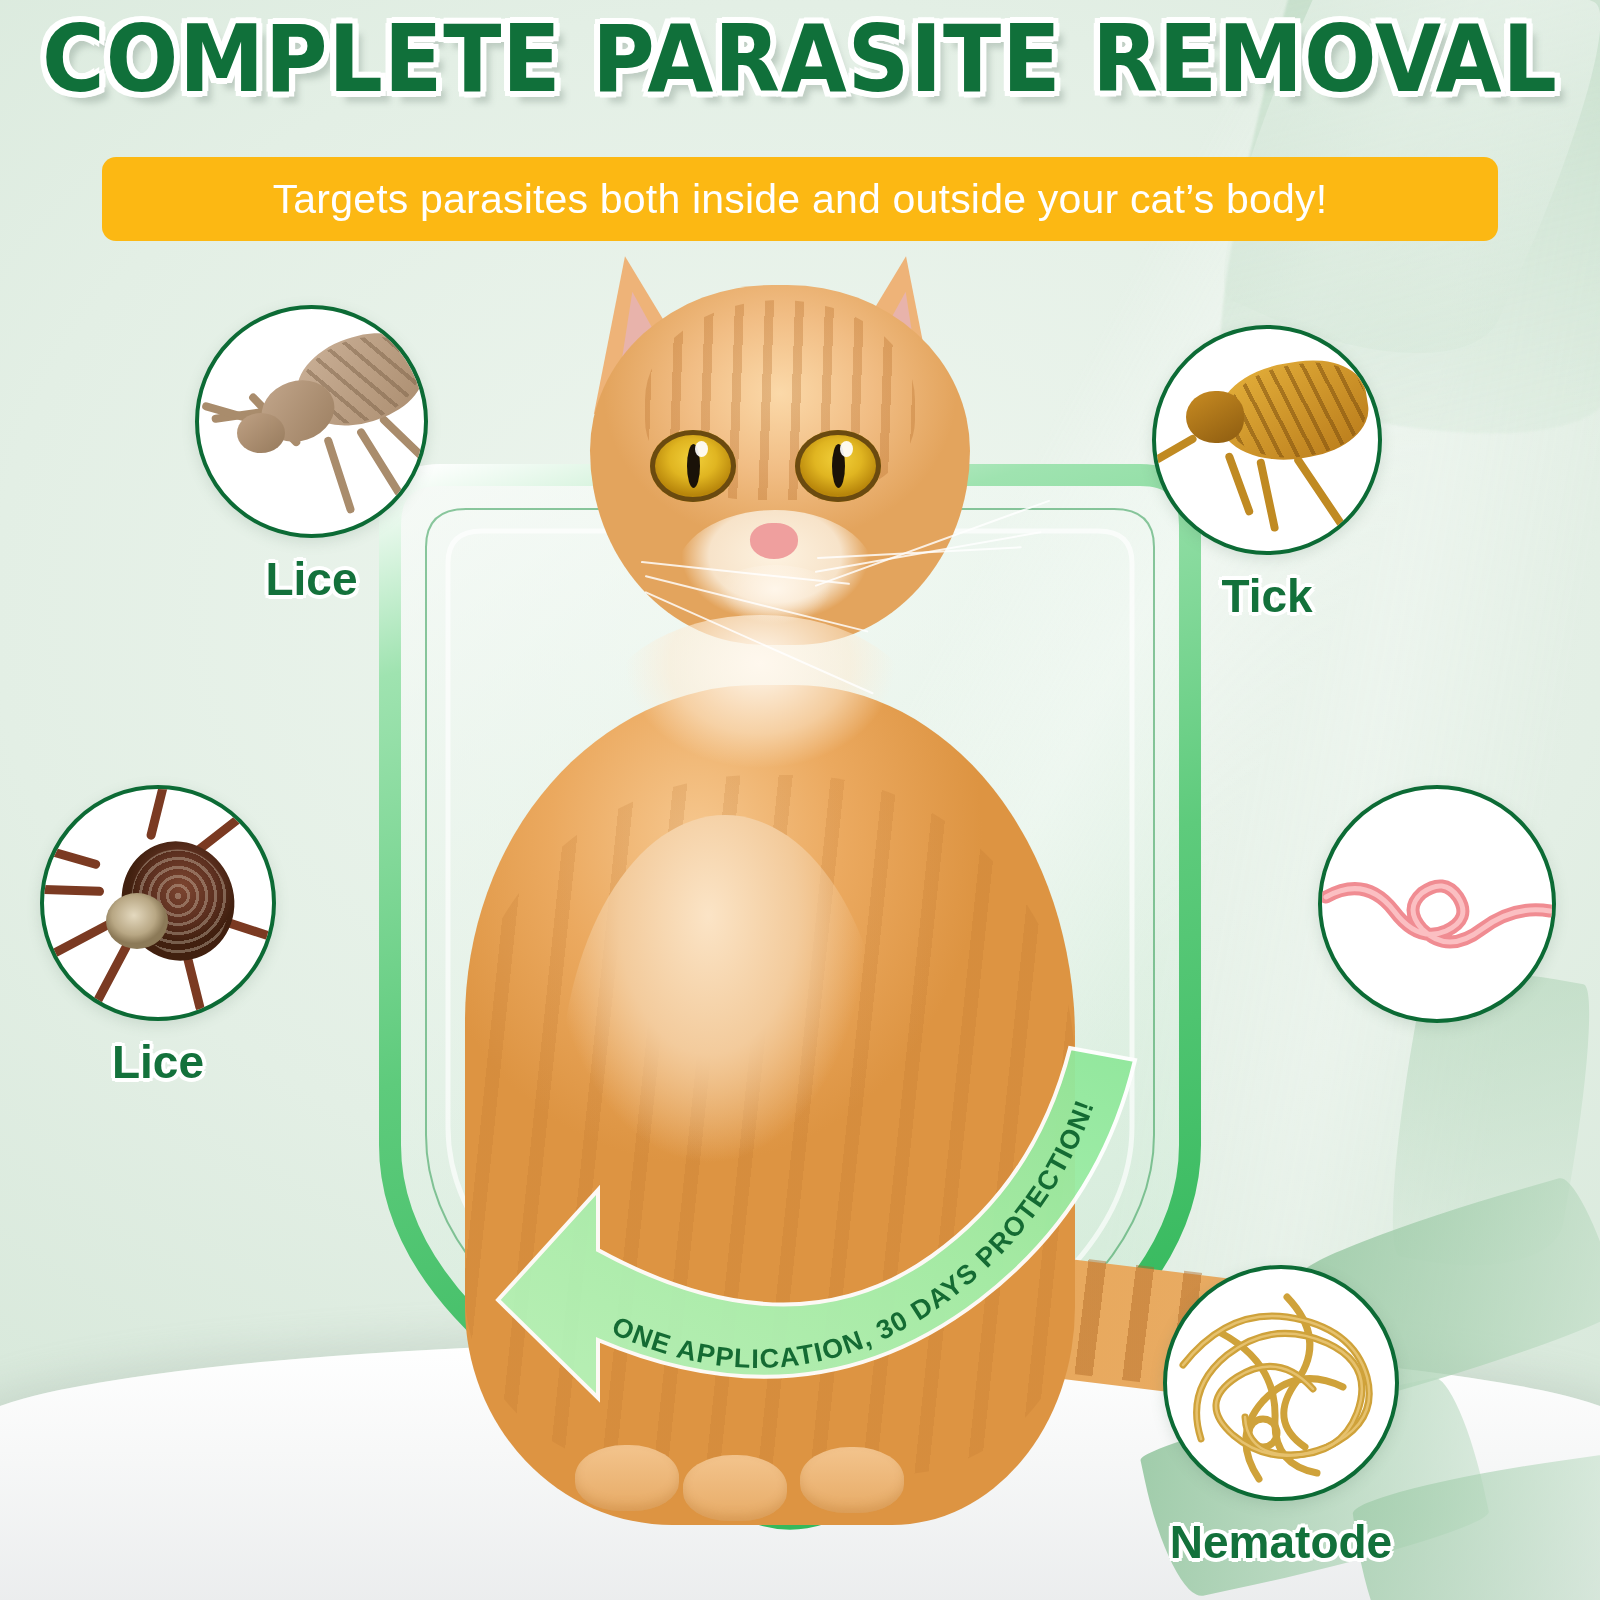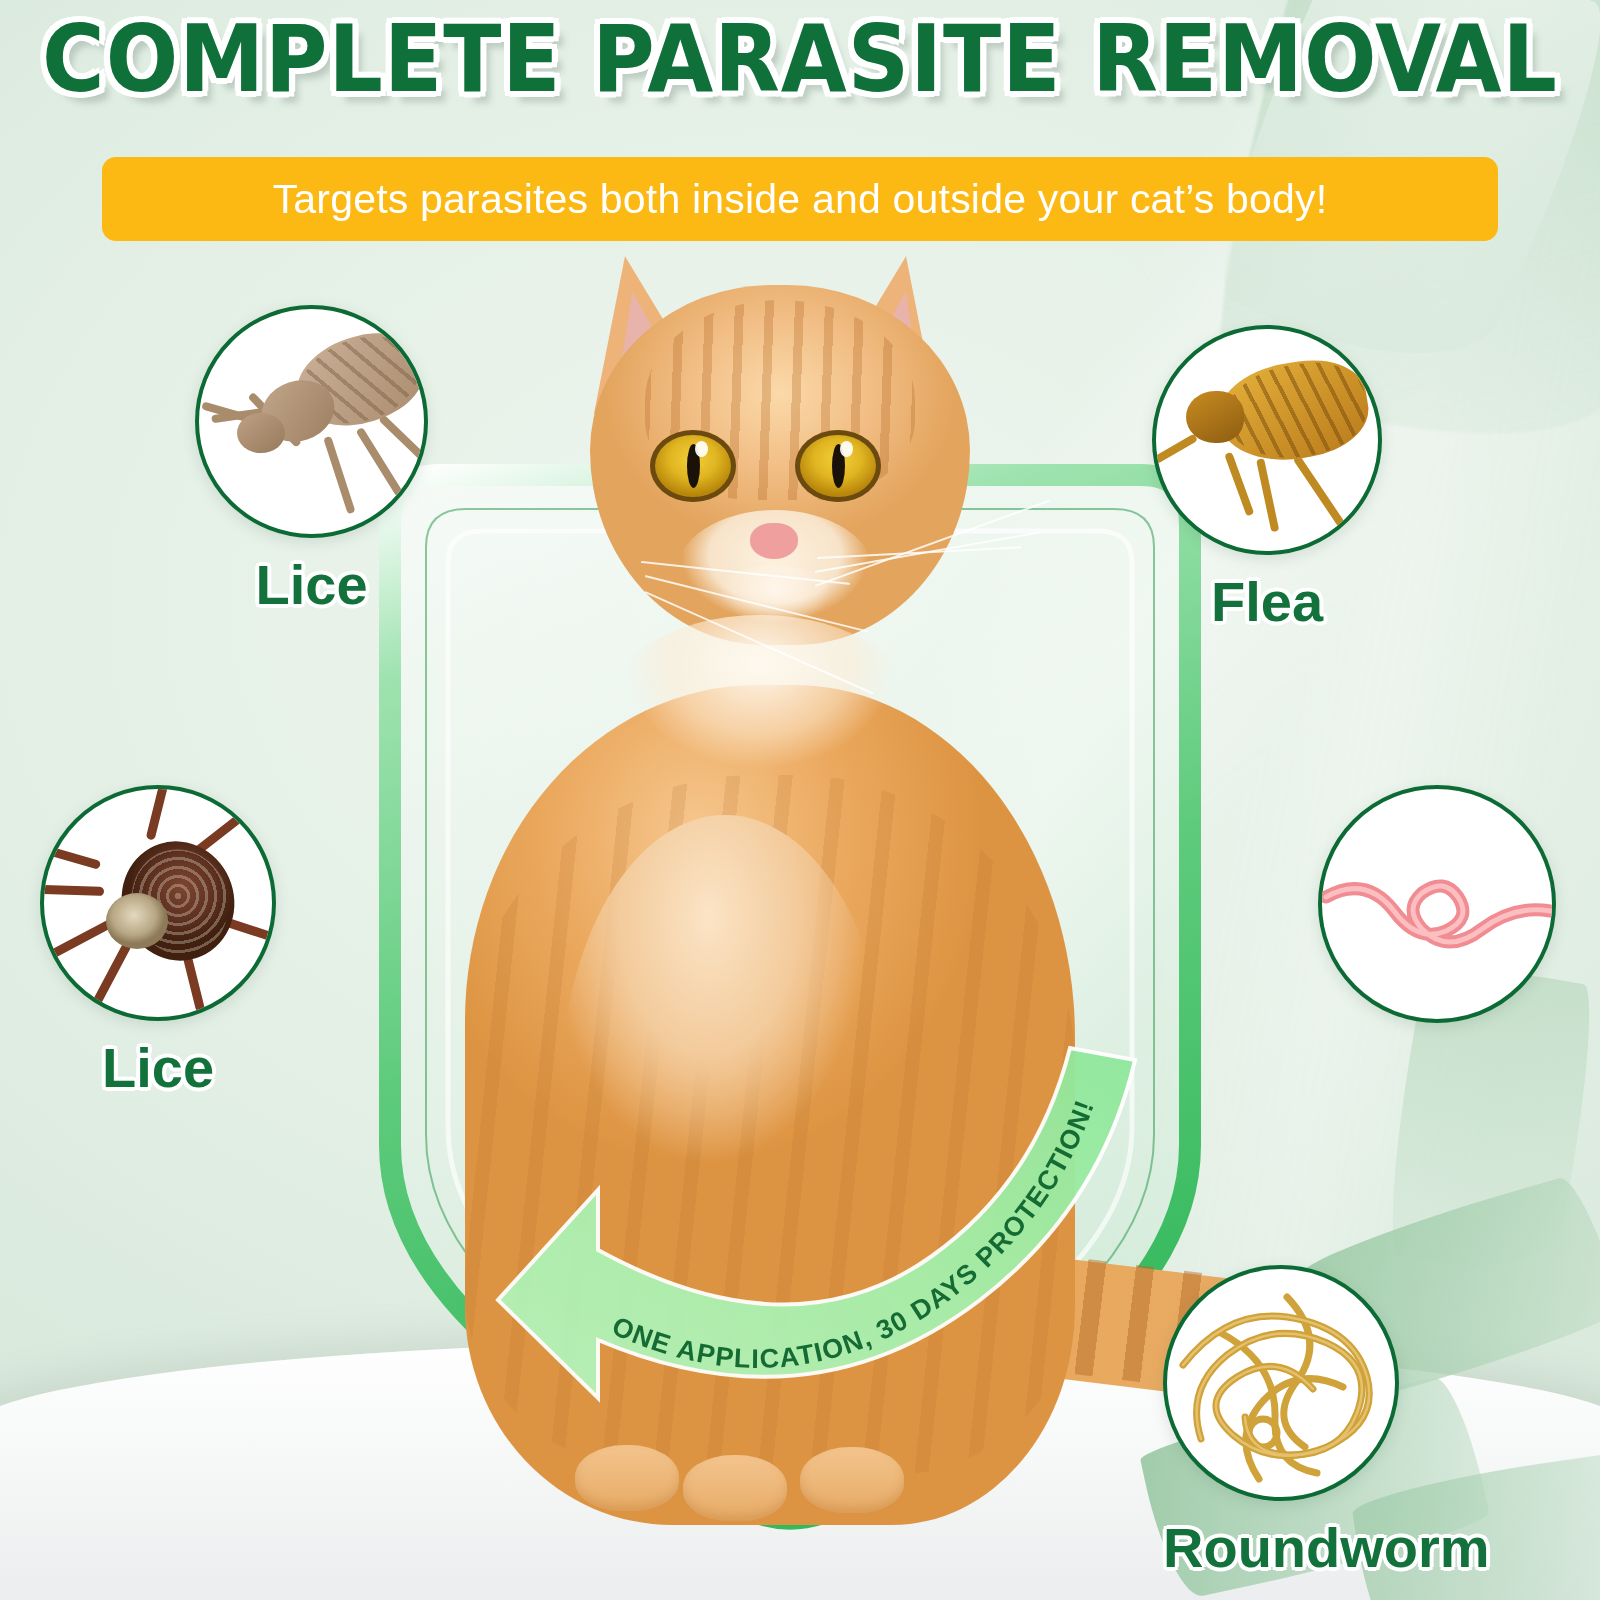--- a/index.html
+++ b/index.html
@@ -231,21 +231,21 @@
 
   
   .badge{position:absolute;}
   .badge .circle{
     border-radius:50%;background:#ffffff;border:4px solid #0C6B35;
     overflow:hidden;position:relative;
     box-shadow:0 4px 14px rgba(90,120,100,.18);
   }
   .badge .label{
     text-align:center;margin-top:14px;
-    font-size:56px;font-weight:bold;color:#13713B;
+    font-size:46px;font-weight:bold;color:#13713B;
     white-space:nowrap;
     text-shadow:
       -3px -3px 0 #fff, 3px -3px 0 #fff, -3px 3px 0 #fff, 3px 3px 0 #fff,
       -4px 0 0 #fff, 4px 0 0 #fff, 0 -4px 0 #fff, 0 4px 0 #fff;
   }
   .badge .art{position:absolute;inset:0;}
   .badge .art *{position:absolute;}
 
   
   .lice-abd{left:96px;top:28px;width:130px;height:86px;border-radius:50% 46% 46% 50%;
@@ -406,21 +406,21 @@
       <div class="art">
         <div class="flea-leg" style="left:72px;top:120px;width:66px;transform:rotate(70deg);"></div>
         <div class="flea-leg" style="left:104px;top:126px;width:74px;transform:rotate(78deg);"></div>
         <div class="flea-leg" style="left:140px;top:124px;width:92px;transform:rotate(56deg);"></div>
         <div class="flea-leg" style="left:40px;top:104px;width:48px;transform:rotate(150deg);"></div>
         <div class="flea-body"></div>
         <div class="flea-seg"></div>
         <div class="flea-head"></div>
       </div>
     </div>
-    <div class="label">Flea</div>
+    <div class="label">Tick</div>
   </div>
 
   <div class="badge" style="left:40px;top:785px;">
     <div class="circle" style="width:228px;height:228px;">
       <div class="art">
         <div class="tick-leg" style="left:56px;top:72px;width:80px;background:#7b3a22;transform:rotate(196deg);"></div>
         <div class="tick-leg" style="left:60px;top:98px;width:76px;background:#7b3a22;transform:rotate(182deg);"></div>
         <div class="tick-leg" style="left:70px;top:128px;width:84px;background:#7b3a22;transform:rotate(152deg);"></div>
         <div class="tick-leg" style="left:84px;top:150px;width:72px;background:#7b3a22;transform:rotate(118deg);"></div>
         <div class="tick-leg" style="left:140px;top:150px;width:70px;background:#7b3a22;transform:rotate(76deg);"></div>
@@ -462,21 +462,21 @@
           <path d="M120 28 Q160 70 130 112 Q100 152 138 178"></path>
           <path d="M54 64 Q110 94 108 150 Q106 196 150 204"></path>
           <circle cx="96" cy="164" r="14"></circle>
         </g>
         <g fill="none" stroke="#E8C574" stroke-width="2.5" stroke-linecap="round" opacity="0.9">
           <path d="M16 96 Q60 40 120 48 Q186 58 200 108 Q212 154 160 178 Q106 200 66 166 Q30 134 70 108 Q112 82 146 120"></path>
           <path d="M34 170 Q18 120 60 86 Q106 50 160 74 Q208 96 190 144 Q174 186 124 186 Q80 186 78 148"></path>
         </g>
       </svg>
     </div>
-    <div class="label">Roundworm</div>
+    <div class="label">Nematode</div>
   </div>
 
   <div class="title">COMPLETE PARASITE REMOVAL</div>
 
   <div class="banner">
     <span class="banner-text">Targets parasites both inside and outside your cat’s body!</span>
   </div>
 
 </div>
 

